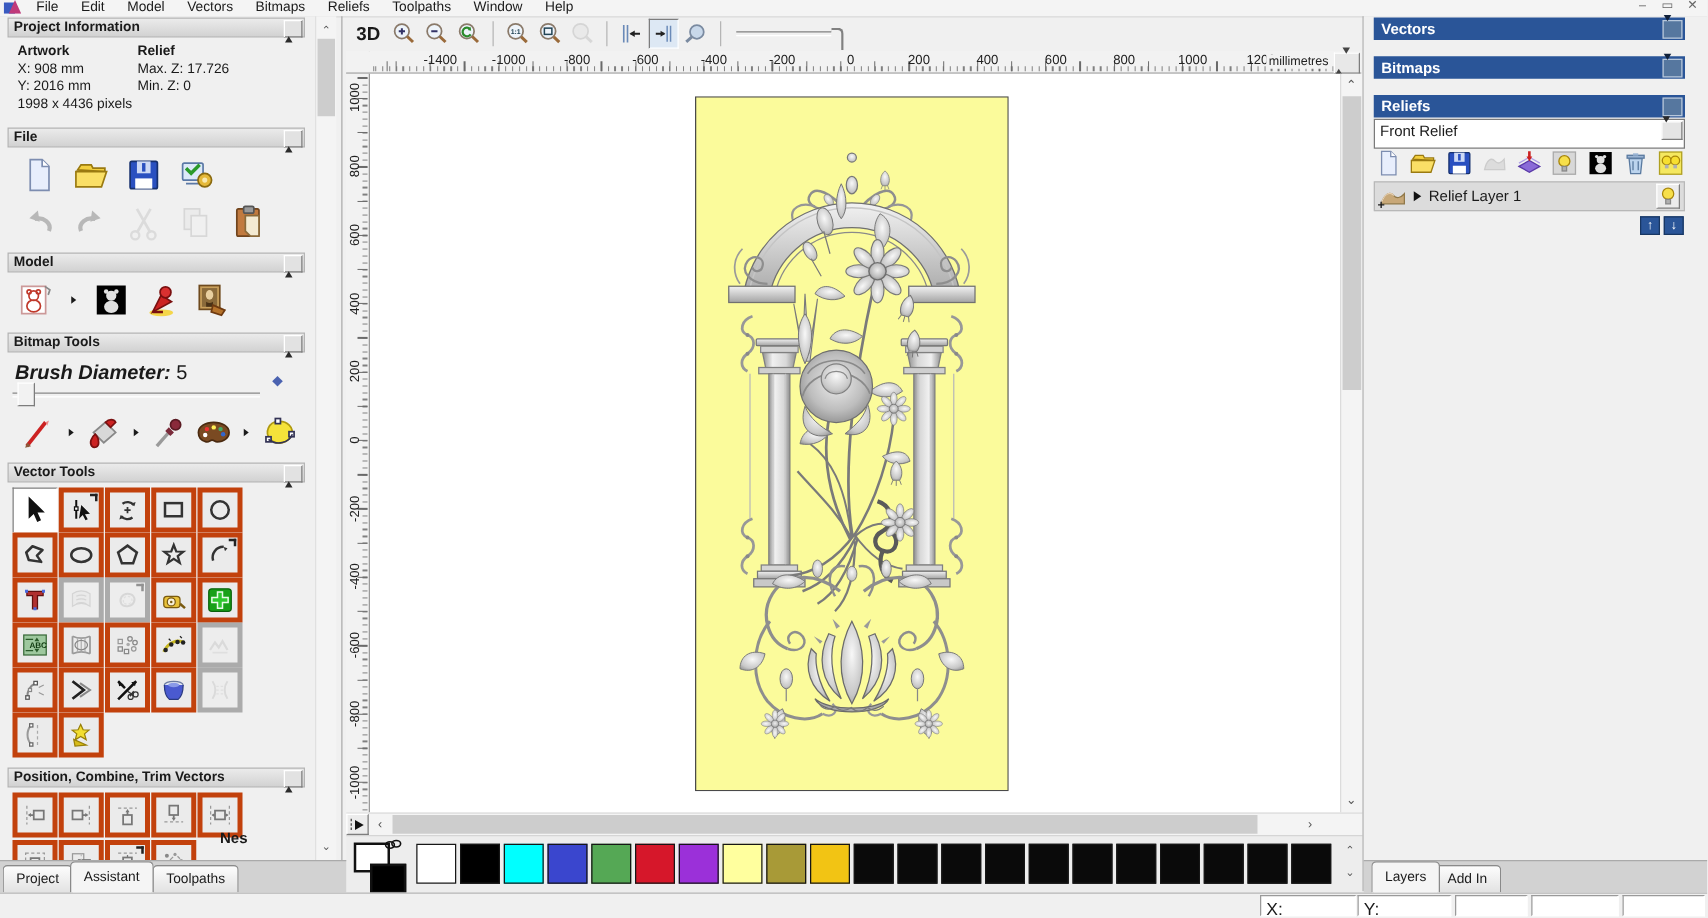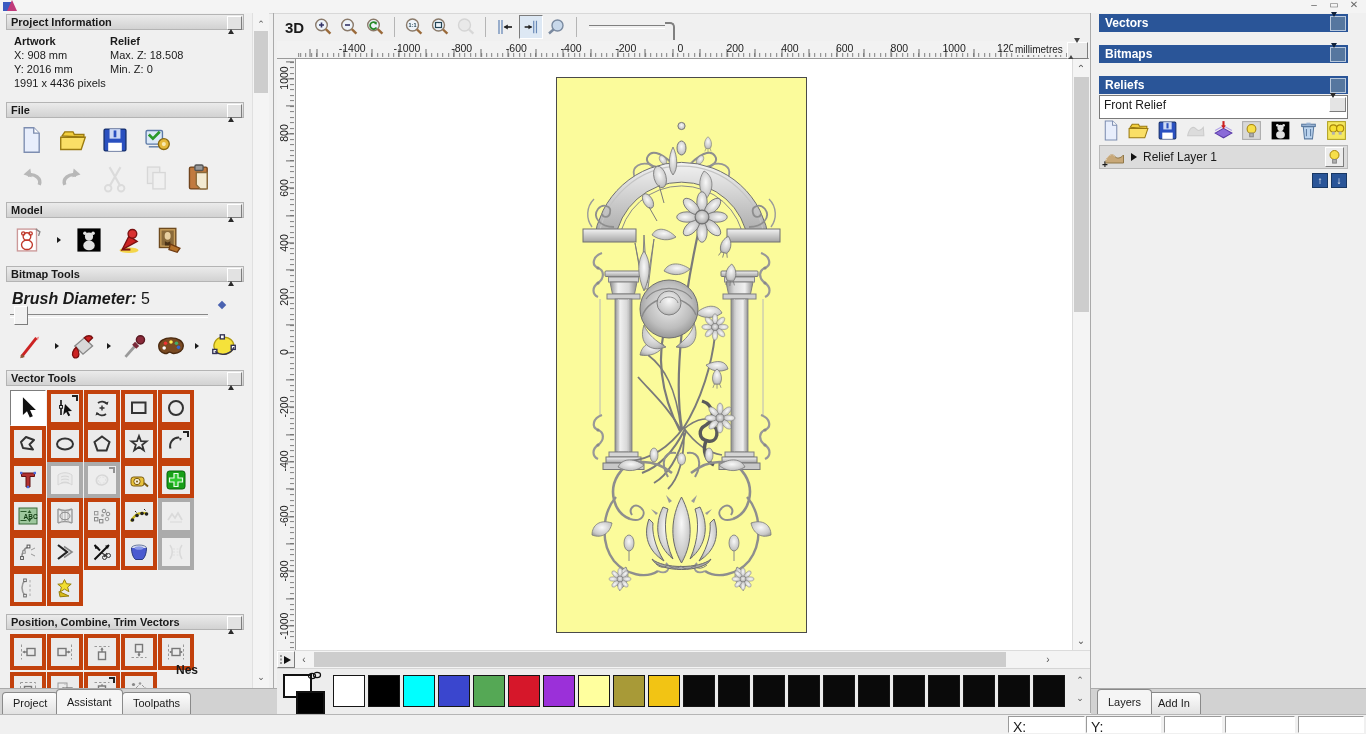--- a/index.html
+++ b/index.html
@@ -112,35 +112,36 @@
 
 <div id="app">
 
   <div id="menubar">
     <span id="app-icon">
       <svg viewBox="0 0 14 11" width="14" height="11">
           <rect x="0" y="2" width="9" height="9" fill="#3a5ac0"></rect>
           <path d="M4 11L9 0l5 11z" fill="#c03a7a"></path>
         </svg>
     </span>
+    <div id="menu-items"><span class="menu-item">File</span><span class="menu-item">Edit</span><span class="menu-item">Model</span><span class="menu-item">Vectors</span><span class="menu-item">Bitmaps</span><span class="menu-item">Reliefs</span><span class="menu-item">Toolpaths</span><span class="menu-item">Window</span><span class="menu-item">Help</span></div>
     <div id="win-controls"><span class="winbtn">–</span><span class="winbtn">▭</span><span class="winbtn">✕</span></div>
   </div>
 
   <div id="left-panel">
     <div class="section-header" style="top:1px">
       <span>Project Information</span>
       <span class="roll-btn"><span class="tri-up"></span></span>
     </div>
     <div class="info-text b" style="left:14px;top:22px">Artwork</div>
     <div class="info-text b" style="left:110px;top:22px">Relief</div>
     <div class="info-text" style="left:14px;top:36px">X: 908 mm</div>
-    <div class="info-text" style="left:110px;top:36px">Max. Z: 18.508</div>
+    <div class="info-text" style="left:110px;top:36px">Max. Z: 17.726</div>
     <div class="info-text" style="left:14px;top:50px">Y: 2016 mm</div>
     <div class="info-text" style="left:110px;top:50px">Min. Z: 0</div>
-    <div class="info-text" style="left:14px;top:64px">1991 x 4436 pixels</div>
+    <div class="info-text" style="left:14px;top:64px">1998 x 4436 pixels</div>
 
     <div class="section-header" style="top:89px">
       <span>File</span>
       <span class="roll-btn"><span class="tri-up"></span></span>
     </div>
     <div id="file-row1" class="icon-row" style="left:16px;top:112px;gap:12px">
         <div class="icon30">
           <span class="ic"><svg viewBox="0 0 22 22" width="100%" height="100%">
               <path d="M6 2h7l4 4v14H6z" fill="#e8eefc" stroke="#7d8db0"></path>
               <path d="M13 2v4h4" fill="#fff" stroke="#7d8db0"></path>

